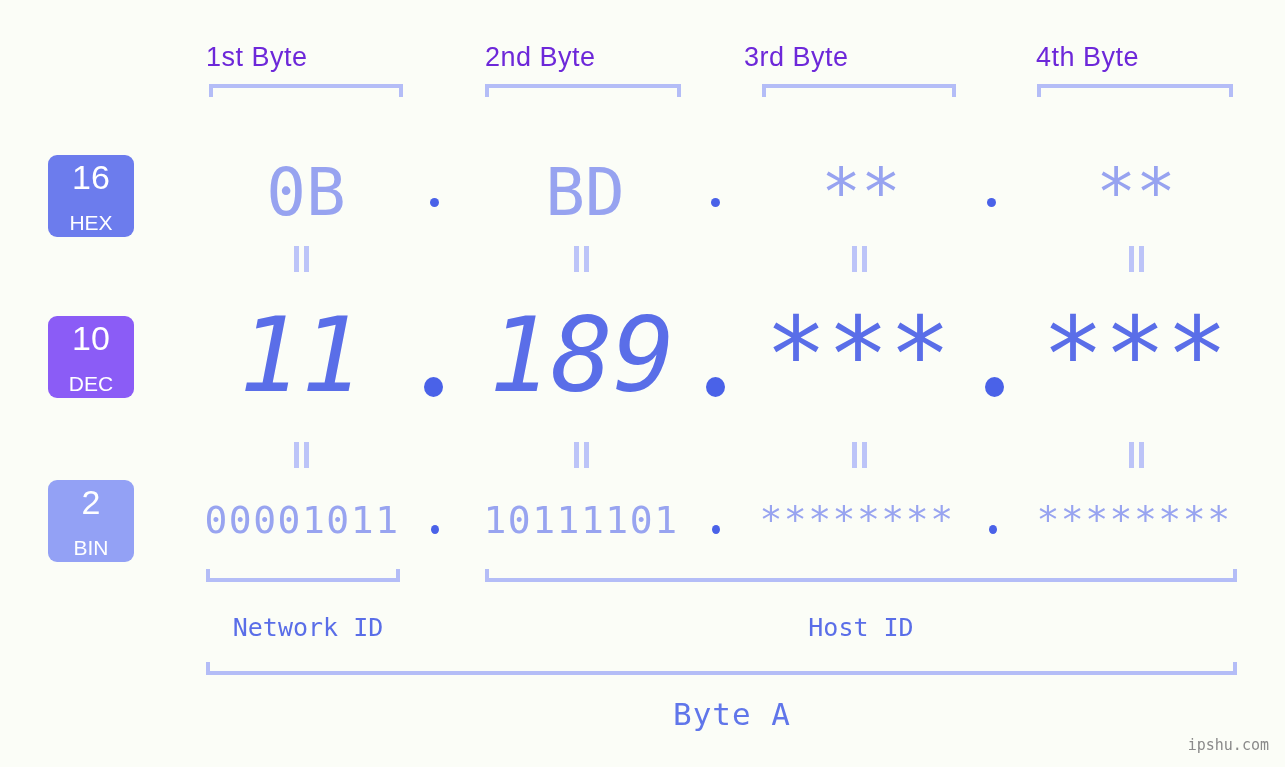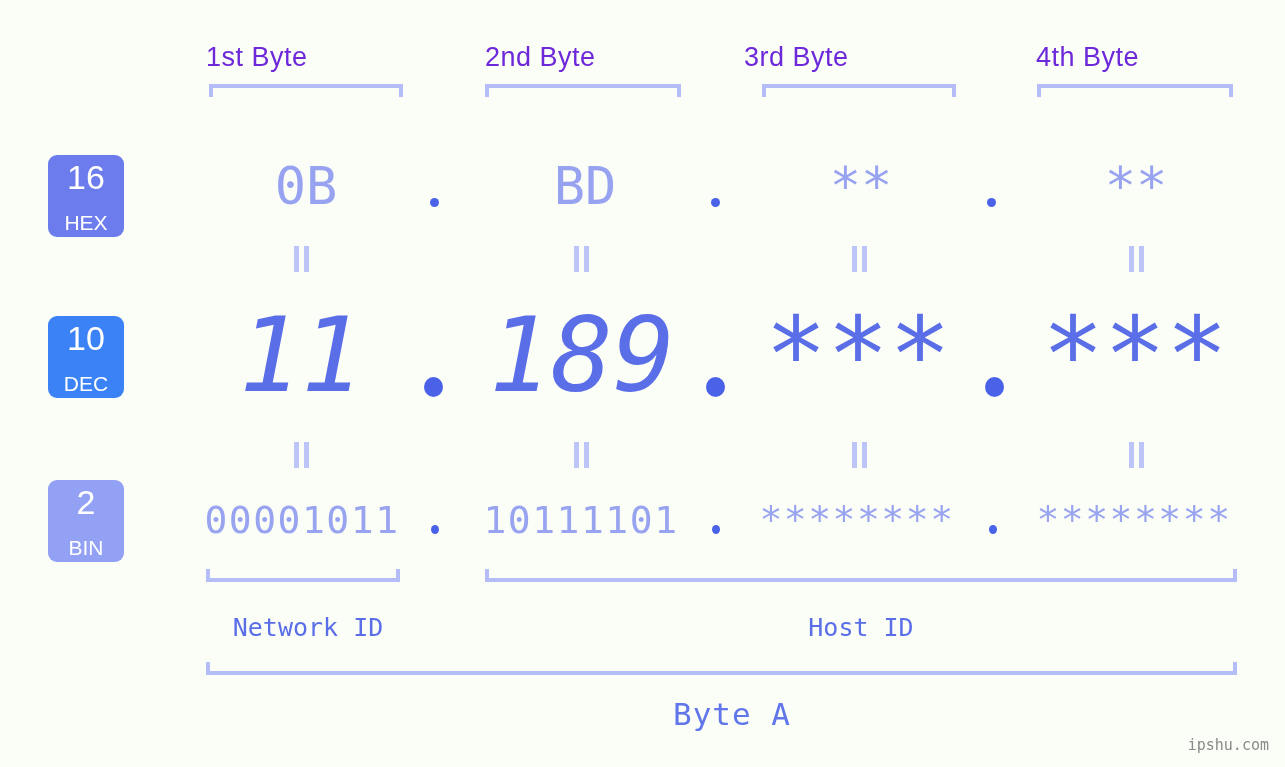--- a/index.html
+++ b/index.html
@@ -51,21 +51,21 @@
     border-left: 4px solid #b4bdf7;
     border-right: 4px solid #b4bdf7;
     border-top: none;
     height: 13px;
     box-sizing: border-box;
   }
 
   
   .badge {
     position: absolute;
-    width: 76px;
+    width: 86px;
     height: 82px;
     border-radius: 9px;
     color: #ffffff;
     display: flex;
     flex-direction: column;
     align-items: center;
     justify-content: center;
     font-family: "Liberation Sans", sans-serif;
     line-height: 1;
     gap: 15px;
@@ -85,21 +85,21 @@
   
   .cell {
     position: absolute;
     text-align: center;
     white-space: pre;
     line-height: 1;
     font-family: "DejaVu Sans Mono", "Liberation Mono", monospace;
   }
   .hex-cell {
     color: #97a3f0;
-    font-size: 52px;
+    font-size: 66px;
   }
   .dec-cell {
     color: #5a6ee8;
     font-size: 103px;
     font-style: italic;
   }
   .bin-cell {
     color: #98a4f0;
     font-size: 38px;
     letter-spacing: 1.5px;
@@ -206,21 +206,21 @@
     </div>
   <div class="eq" style="left:851px; top:246px;">
       <i class="a"></i>
       <i class="b"></i>
     </div>
   <div class="eq" style="left:1128px; top:246px;">
       <i class="a"></i>
       <i class="b"></i>
     </div>
 
-  <div class="badge" style="left:48px; top:316px; background:#3b82f6;">
+  <div class="badge" style="left:48px; top:316px; background:#8b5cf6;">
     <span class="num">10</span>
     <span class="abbr">DEC</span>
   </div>
 
   <div class="cell dec-cell" style="left:201px; top:304px; width:200px;">11</div>
   <div class="dot dot-dec" style="left:424px; top:377px;"></div>
 
   <div class="cell dec-cell" style="left:482px; top:304px; width:200px;">189</div>
   <div class="dot dot-dec" style="left:706px; top:377px;"></div>
 

